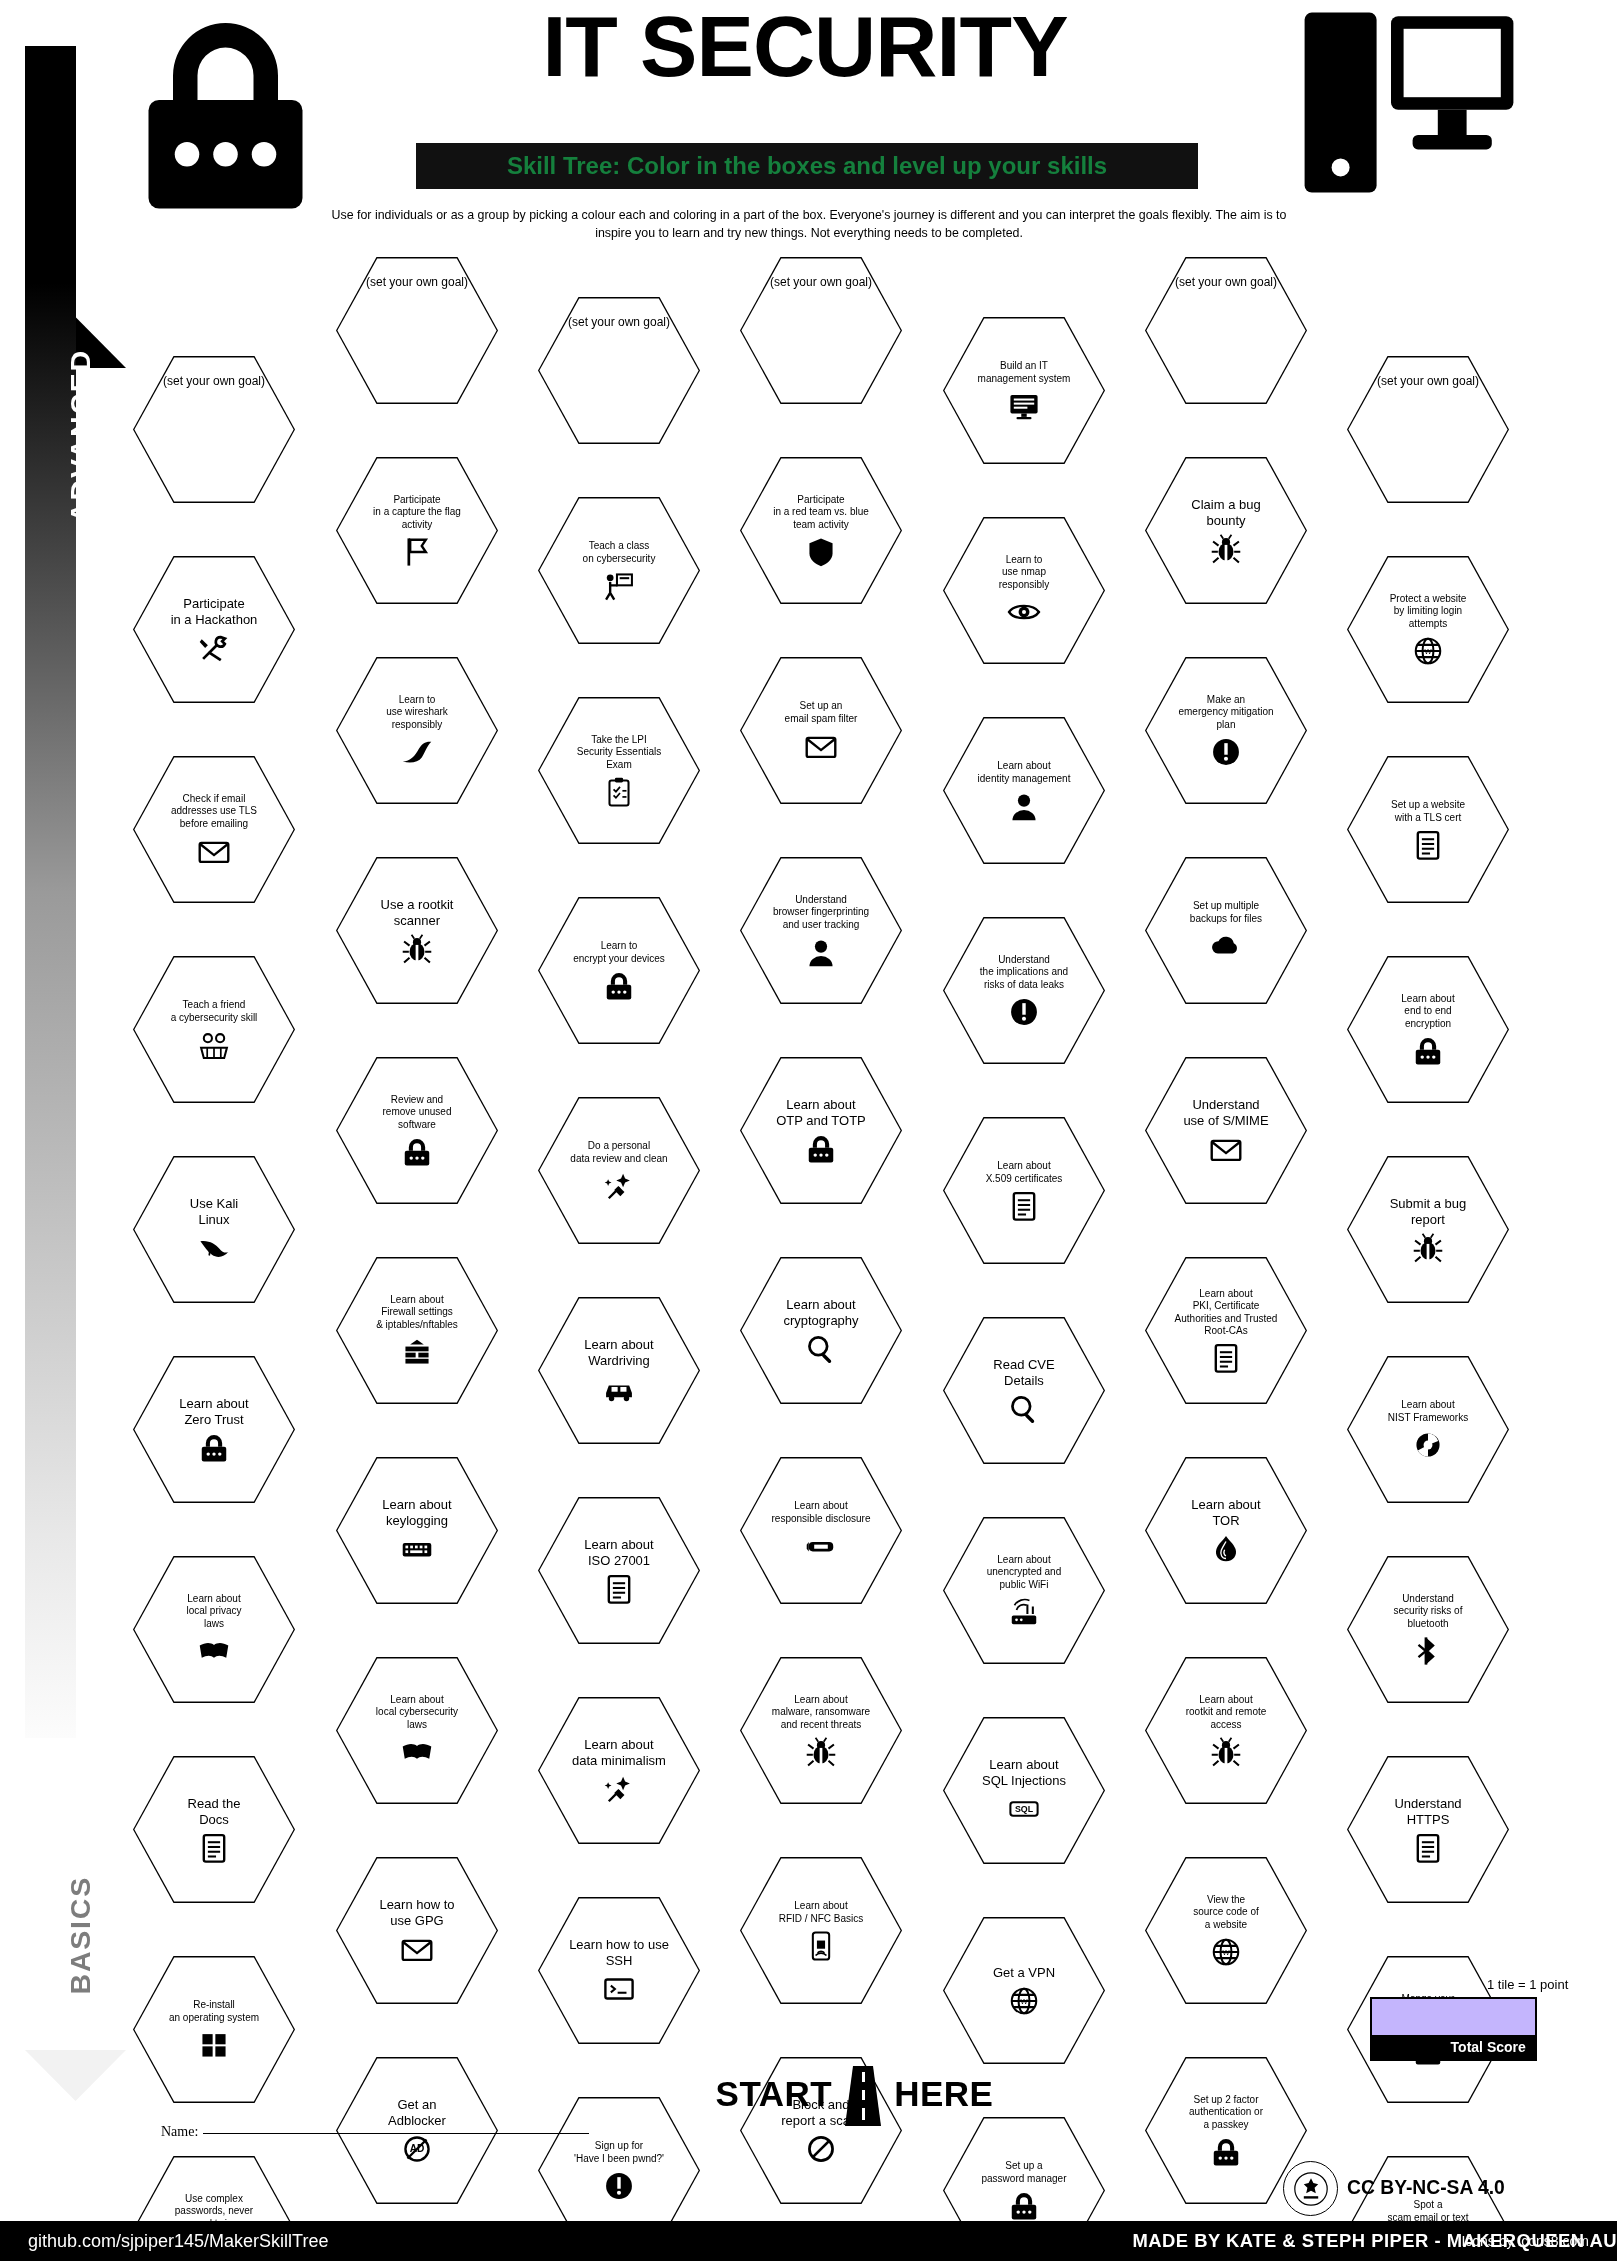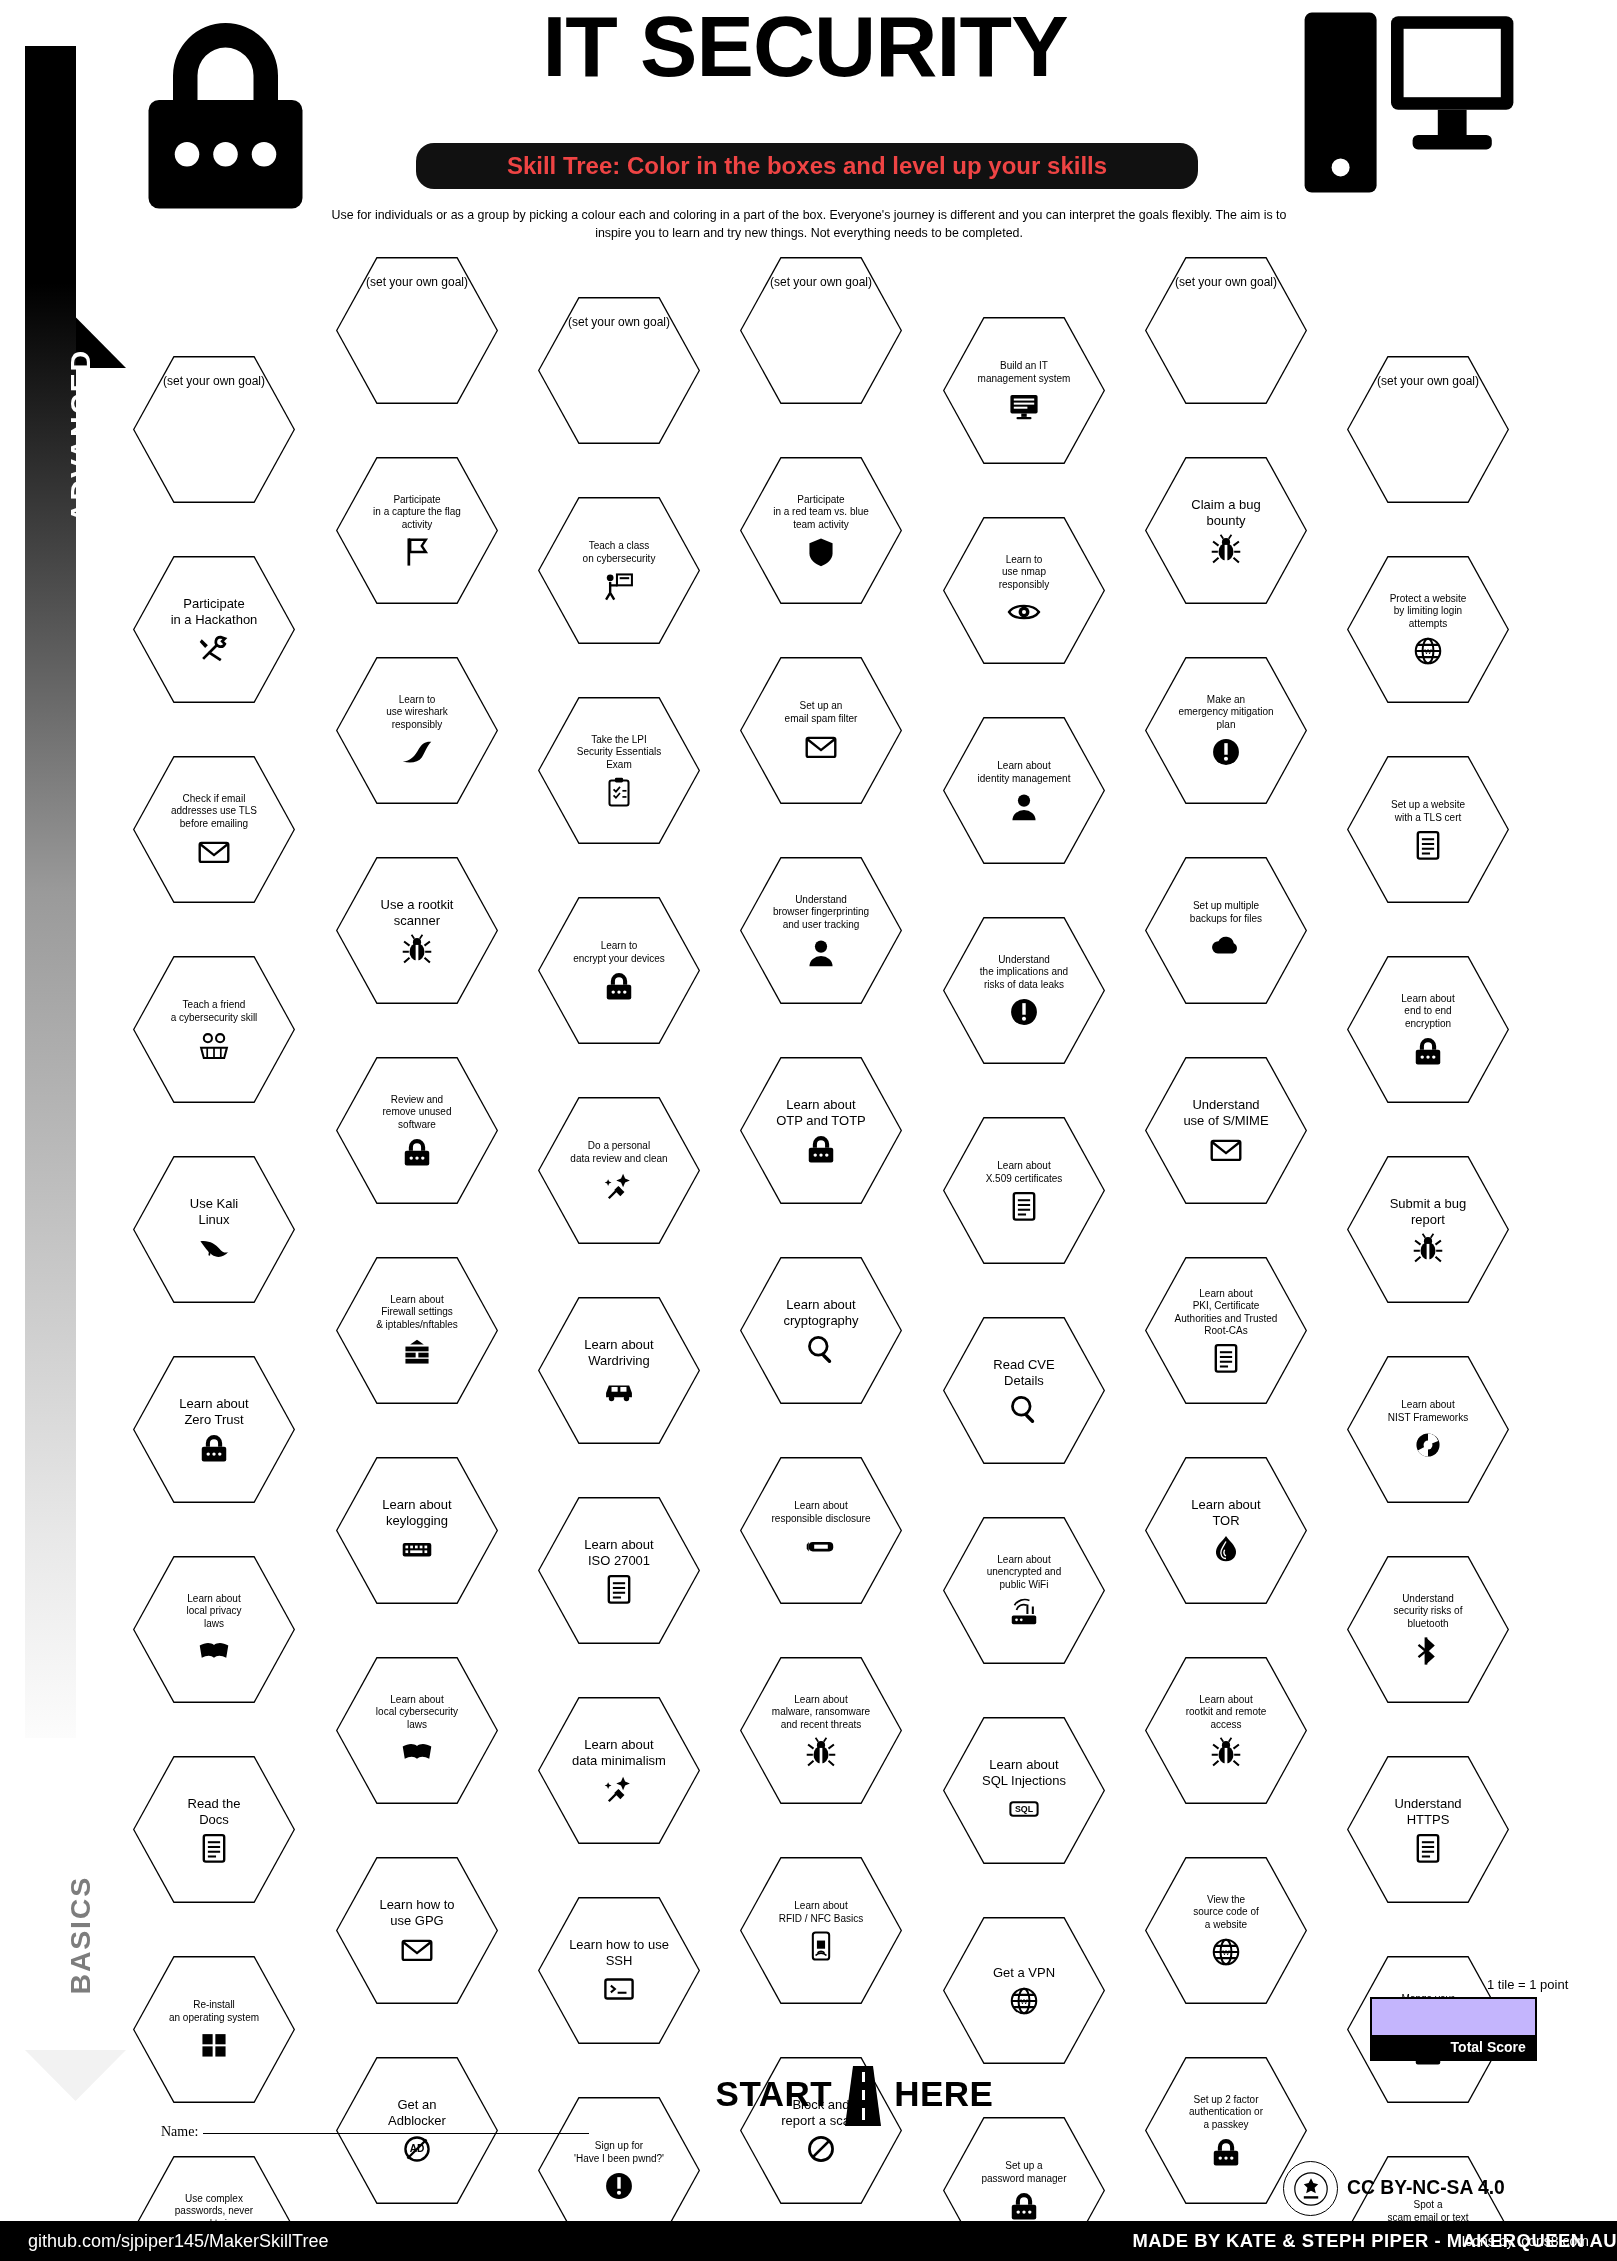--- a/index.html
+++ b/index.html
@@ -20,23 +20,23 @@
   #monitor-icon { position:absolute; left:1301px; top:9.2px; width:216px; height:230px; }
 
   #title {
     position:absolute; left:414px; top:0px; width:782px;
     text-align:center;
     font-size: 86px; font-weight: bold; letter-spacing:-0.9px;
     line-height: 92px;
   }
   #subtitle-bar {
     position:absolute; left:416px; top:143px; width:782px; height:46px;
-    background:#111; color:#ef4444;
+    background:#111; color:#15803d;
     display:flex; align-items:center; justify-content:center;
-    font-size:24px; font-weight:bold;border-radius:18px;
+    font-size:24px; font-weight:bold;
   }
   #intro {
     position:absolute; left:317px; top:207px; width:984px;
     text-align:center; font-size:12.4px; line-height:17.5px;
   }
 
   
   #arrow-wrap { position:absolute; left:25px; top:317px; width:101px; height:1779px; }
   #arrow-grad {
     position:absolute; left:25px; top:46px; width:51px; height:1692px;

